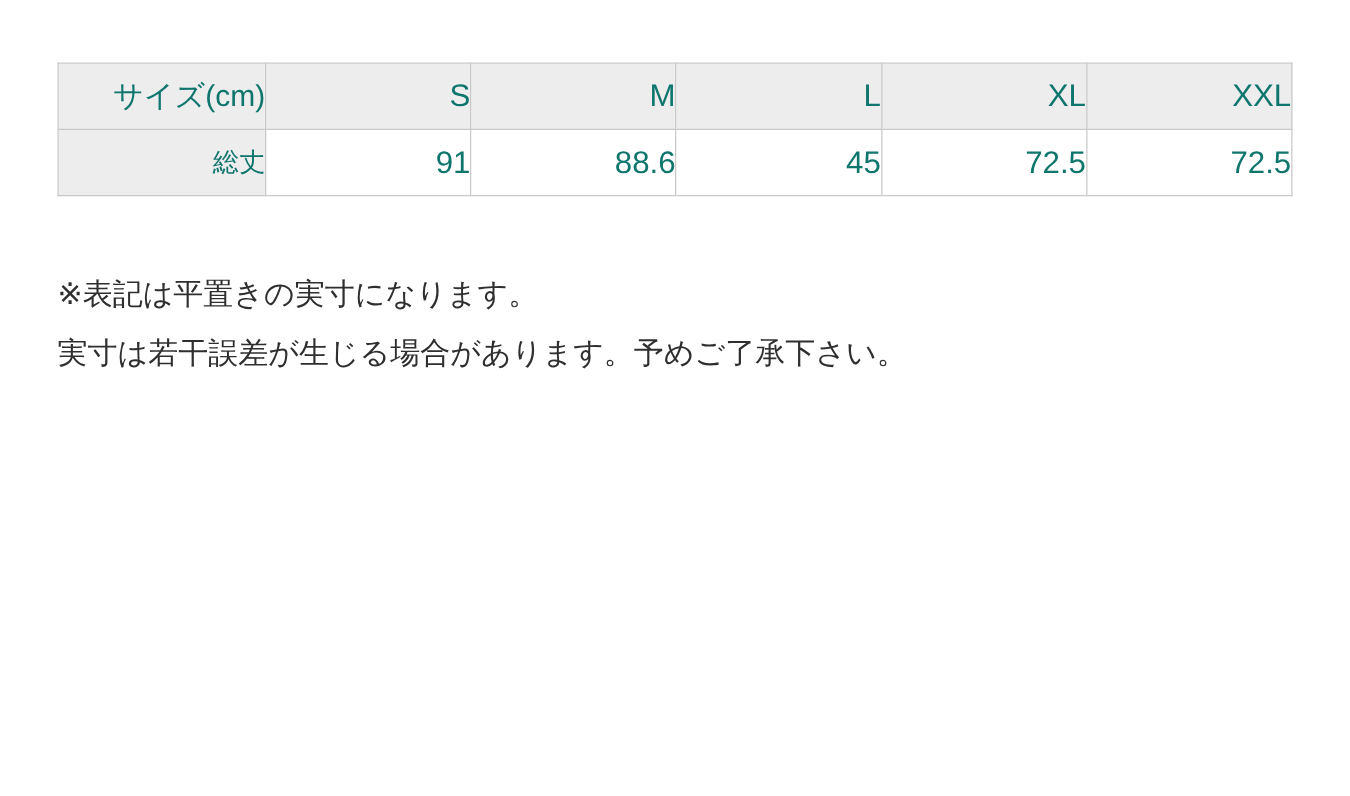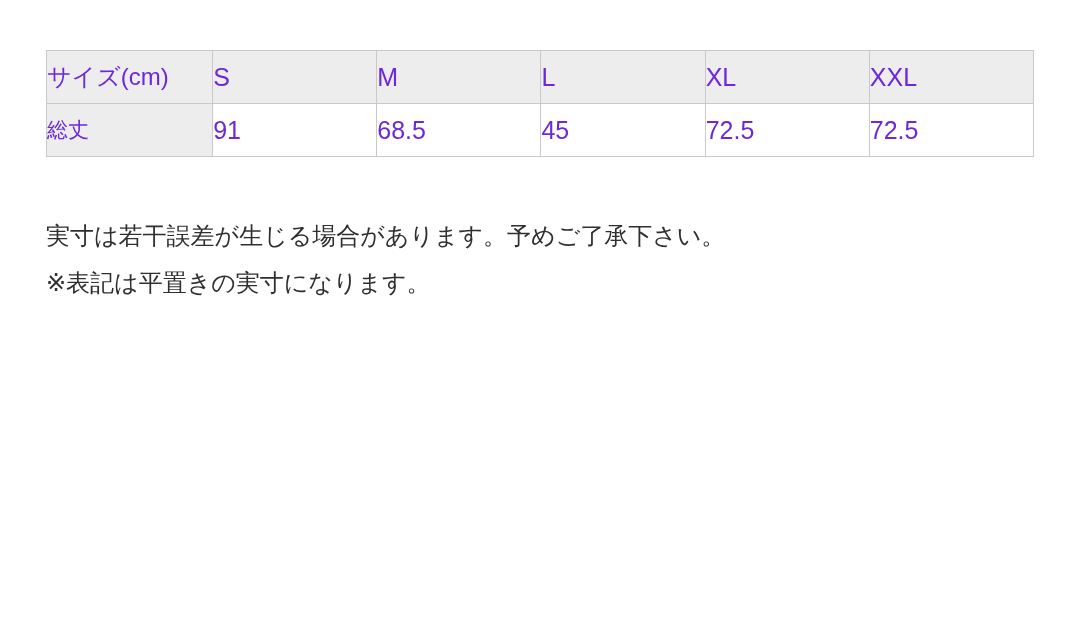--- a/index.html
+++ b/index.html
@@ -37,25 +37,25 @@
   table.size-table {
     border-collapse: collapse;
     table-layout: fixed;
     width: 988px;
     background: #ffffff;
   }
   table.size-table td,
   table.size-table th {
     border: 1px solid #c9c9c9;
     height: 52px;
-    text-align: left;
+    text-align: right;
     vertical-align: middle;
     font-weight: normal;
     font-size: 25px;
-    color: #6d28d9;
+    color: #0f766e;
     padding: 0;
   }
   table.size-table th.corner,
   table.size-table th.col-head,
   table.size-table th.row-head {
     background: #ededed;
   }
   table.size-table th.corner {
     font-size: 24px;
   }
@@ -100,27 +100,27 @@
           <th class="col-head">M</th>
           <th class="col-head">L</th>
           <th class="col-head">XL</th>
           <th class="col-head">XXL</th>
         </tr>
       </thead>
       <tbody>
         <tr>
           <th class="row-head">総丈</th>
           <td>91</td>
-          <td>68.5</td>
+          <td>88.6</td>
           <td>45</td>
           <td>72.5</td>
           <td>72.5</td>
         </tr>
       </tbody>
     </table>
   </div>
 
   <div class="notes">
+    <div class="note-line">※表記は平置きの実寸になります。</div>
     <div class="note-line">実寸は若干誤差が生じる場合があります。予めご了承下さい。</div>
-    <div class="note-line">※表記は平置きの実寸になります。</div>
   </div>
 
 </div>
 
 </body></html>

